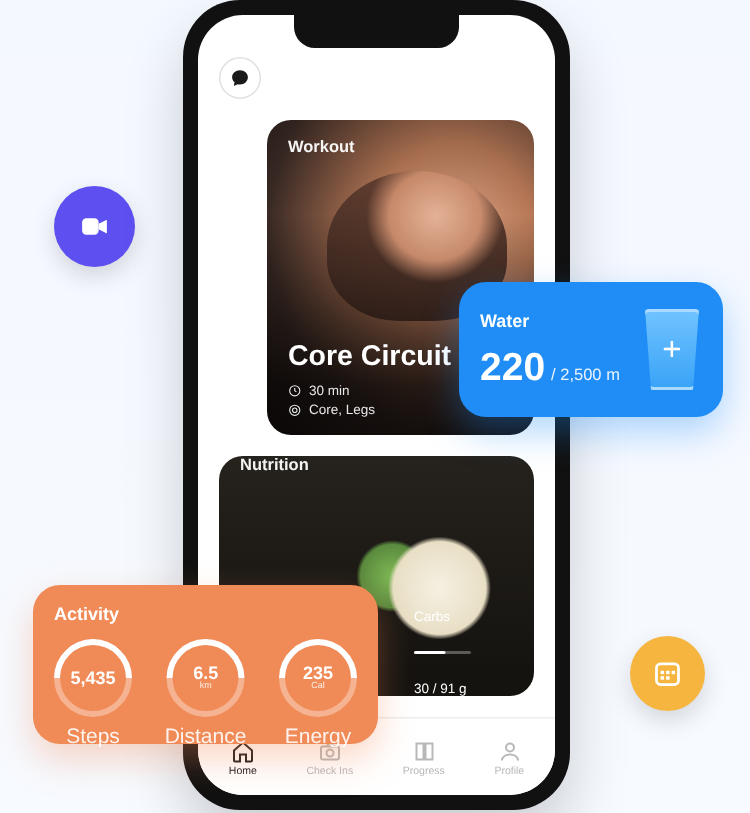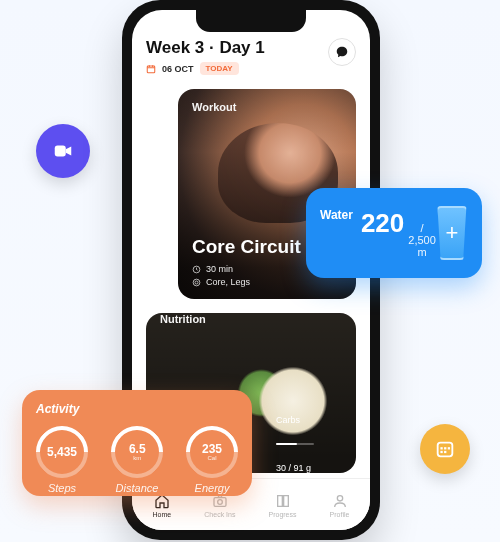--- a/index.html
+++ b/index.html
@@ -108,55 +108,55 @@
   .float-video { left: 36px; top: 124px; width: 54px; height: 54px; background: #5d4ff0; }
   .float-cal { right: 30px; top: 424px; width: 50px; height: 50px; background: #f5b53f; }
   
   .water {
     position: absolute; right: 18px; top: 188px;
     width: 176px; height: 90px;
     background: #1f8df5; border-radius: 18px; color: #fff;
     padding: 12px 14px; box-shadow: 0 10px 24px rgba(31,141,245,0.35);
     display: flex; justify-content: space-between; align-items: center;
   }
-  .water-left { display: flex; flex-direction: row; gap: 8px; }
+  .water-left { display: flex; flex-direction: column; gap: 8px; }
   .water-title { font-size: 12px; font-weight: 600; }
   .water-amt { display: flex; align-items: baseline; gap: 4px; }
   .water-val { font-size: 26px; font-weight: 800; }
   .water-total { font-size: 11px; opacity: 0.9; text-align: center; }
   .glass {
     width: 40px; height: 54px;
     background: linear-gradient(180deg, #6fc2ff 0%, #3aa4f7 100%);
     border-radius: 5px 5px 8px 8px;
     border: 2px solid #a8dbff;
     position: relative; display:flex; align-items:center; justify-content:center;
     color:#fff; font-size:22px; font-weight:300;
     clip-path: polygon(5% 0, 95% 0, 85% 100%, 15% 100%);
   }
   
   .activity {
     position: absolute; left: 22px; top: 390px;
     width: 230px; height: 106px;
     background: #f08a56; border-radius: 18px; color: #fff;
     padding: 12px 14px; box-shadow: 0 10px 24px rgba(240,138,86,0.35);
   }
-  .activity-title { font-size: 12px; font-weight: 600; margin-bottom: 10px; font-style: italic; }
+  .activity-title { font-size: 12px; font-weight: 600; margin-bottom: 10px; }
   .rings { display: flex; justify-content: space-between; }
   .ring-wrap { display:flex; flex-direction:column; align-items:center; gap:4px; }
   .ring {
     width: 52px; height: 52px; border-radius: 50%;
     border: 4px solid rgba(255,255,255,0.35);
     border-top-color: #fff; border-right-color: #fff;
     display: flex; flex-direction:column; align-items: center; justify-content: center;
     transform: rotate(-45deg);
   }
   .ring-inner { transform: rotate(45deg); text-align:center; line-height:1; }
   .ring-val { font-size: 12px; font-weight: 800; }
   .ring-unit { font-size: 6px; opacity: 0.85; }
-  .ring-label { font-size: 11px; opacity: 0.9; font-style: italic; }
+  .ring-label { font-size: 14px; opacity: 0.9; }
   svg { display: block; }
 </style>
 </head>
 <body>
 
 <div class="float float-video">
   <svg width="22" height="22" viewBox="0 0 24 24" fill="#fff">
       <rect x="3" y="6" width="12" height="12" rx="3"></rect>
       <path d="M15 10l6-3v10l-6-3z"></path>
     </svg>
@@ -171,33 +171,20 @@
       <rect x="11" y="14" width="2.5" height="2.5"></rect>
     </svg>
 </div>
 
 <div class="phone">
   <div class="screen">
     <div class="notch"></div>
     <div class="content">
 
       <div class="hdr">
-        <div>
-          <h1>Week 3 · Day 1</h1>
-          <div class="hdr-sub">
-            <span class="cal-icon">
-              <svg width="10" height="10" viewBox="0 0 24 24" fill="none" stroke="#f26b3a" stroke-width="2.5">
-                  <rect x="3" y="5" width="18" height="16" rx="2"></rect>
-                  <path d="M3 9h18M8 3v4M16 3v4"></path>
-                </svg>
-            </span>
-            <span class="date">06 OCT</span>
-            <span class="today-chip">TODAY</span>
-          </div>
-        </div>
         <div class="chat-btn">
           <svg width="14" height="14" viewBox="0 0 24 24" fill="#1a1a1a">
               <path d="M12 3C7 3 3 6.6 3 11c0 2.2 1 4.2 2.7 5.6L5 21l4.3-2c.9.2 1.8.3 2.7.3 5 0 9-3.6 9-8.3S17 3 12 3z"></path>
             </svg>
         </div>
       </div>
 
       <div class="card workout">
         <div class="workout-top">Workout</div>
         <div class="workout-person"></div>

